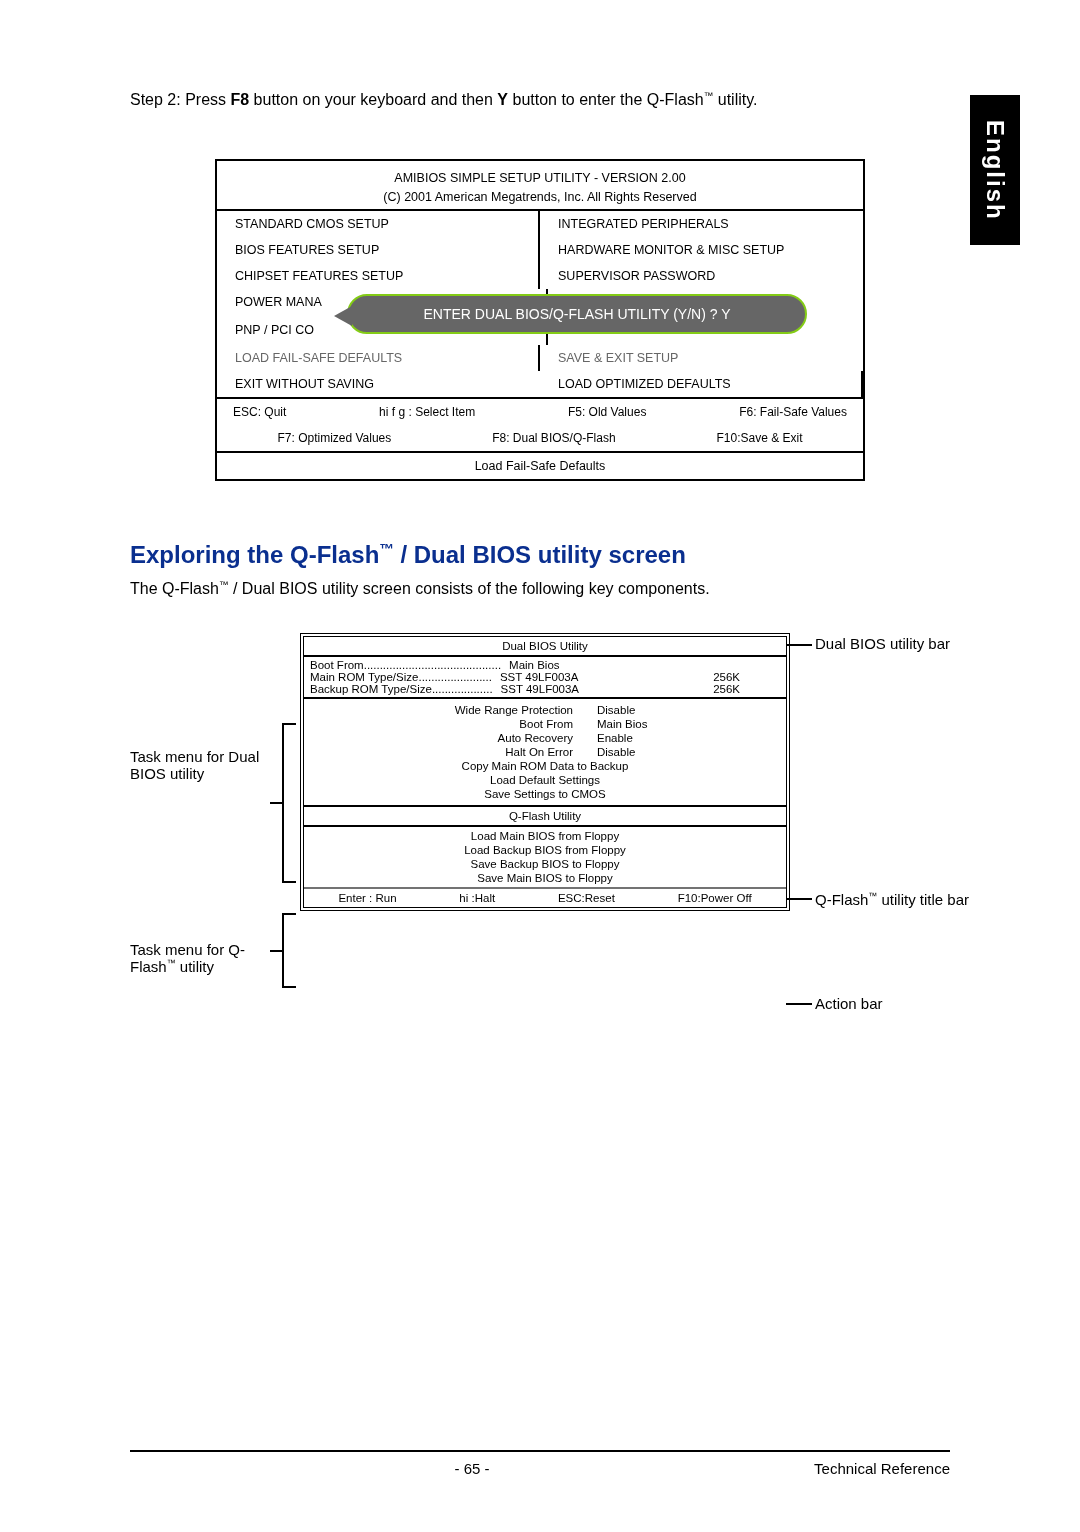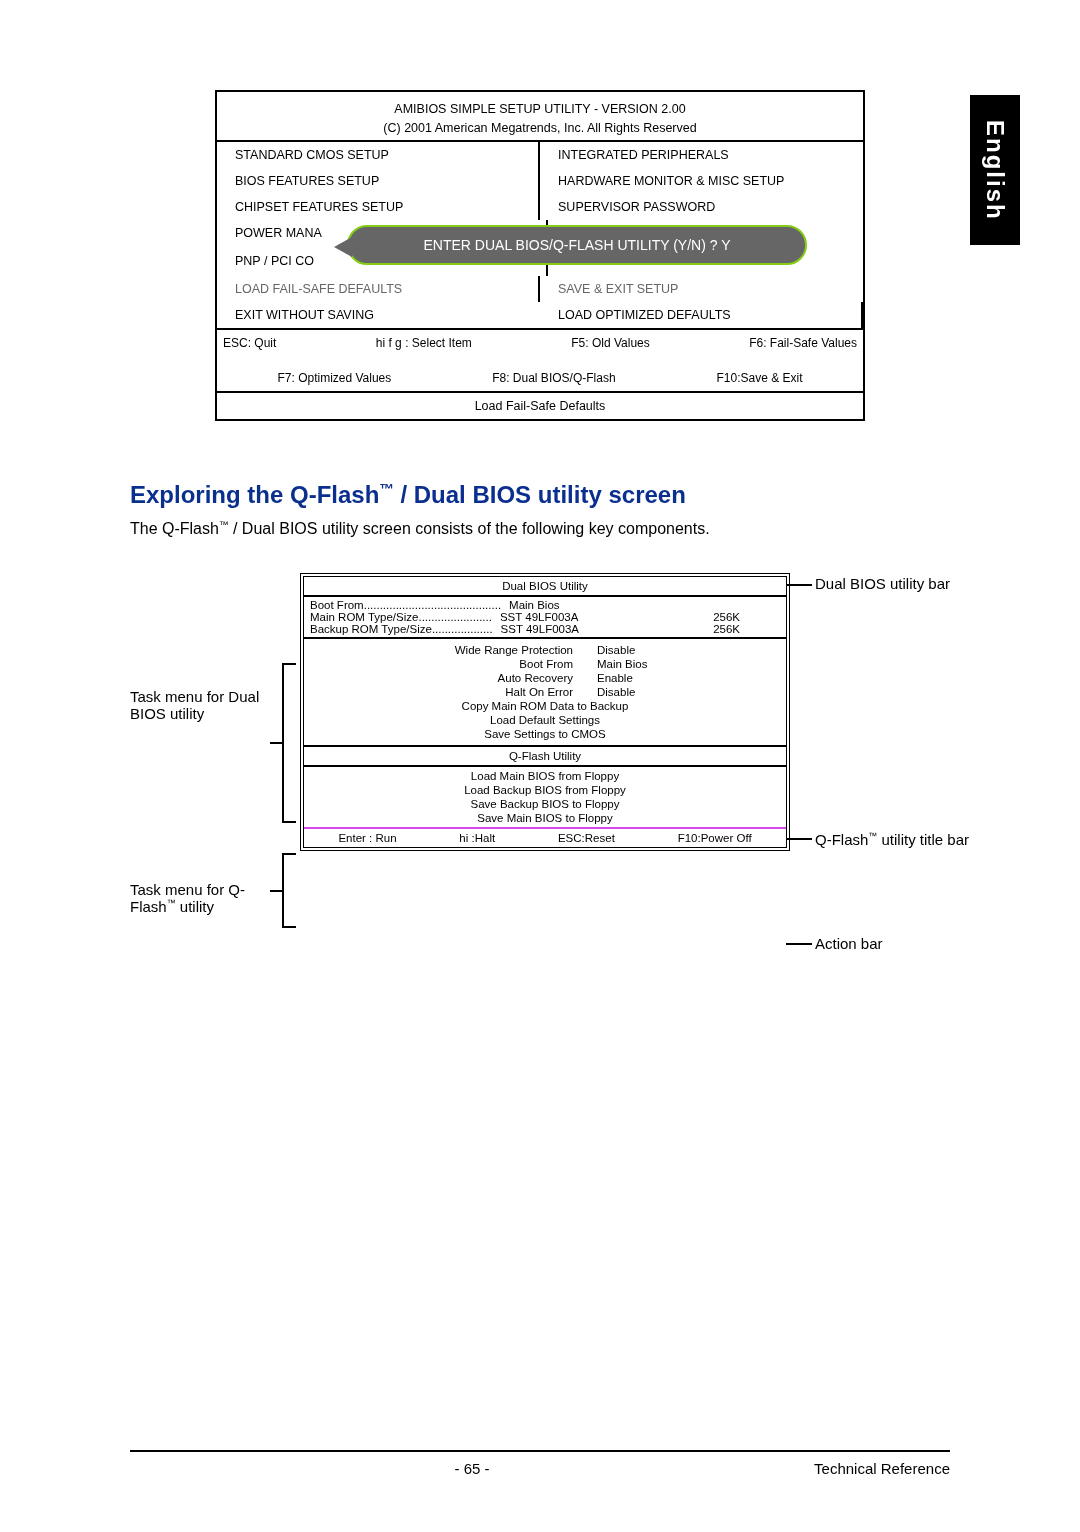--- a/index.html
+++ b/index.html
@@ -81,32 +81,31 @@
     position: absolute;
     left: -15px;
     top: 10px;
     width: 0; height: 0;
     border-top: 10px solid transparent;
     border-bottom: 10px solid transparent;
     border-right: 18px solid #666;
   }
   .bios-footer {
     border-top: 2px solid #000;
-    padding: 6px 6px;
+    padding: 6px 16px;
     font-size: 12px;
     display: flex;
     justify-content: space-between;
     gap: 47px;
   }
   .bios-footer2 {
     padding: 6px 10px;
     font-size: 12px;
     display: flex;
     justify-content: space-around;
-    margin-top: 9px;
   }
   .bios-failsafe {
     border-top: 2px solid #000;
     text-align: center;
     padding: 6px;
   }
   .section-heading {
     color: #0a2f8f;
     font-size: 24px;
     font-weight: bold;
@@ -153,21 +152,21 @@
   .util-center-block .opt.single { justify-content:center; }
   .util-qflash-title {
     border-top: 2px solid #000;
     text-align: center;
     padding: 3px;
     border-bottom: 2px solid #000;
   }
   .util-qflash-block { text-align: center; padding: 2px;}
   .util-qflash-block div { padding: 1px 0;}
   .util-action {
-    border-top: 2px solid #d946ef;
+    border-top: 2px solid #737373;
     display: flex;
     justify-content: space-around;
     padding: 3px;
   }
   .annot {
     position: absolute;
     font-size: 15px;
     color: #000;
   }
   .annot.left { text-align: left; width: 160px;}
@@ -197,20 +196,23 @@
   }
   sup { font-size: 0.6em; }
 </style>
 </head>
 <body>
 
 <div class="lang-tab">English</div>
 
 <div class="page">
 
+  <p class="step-text">
+    <span>Step 2: Press </span><b>F8</b><span> button on your keyboard and then </span><b>Y</b><span> button to enter the Q-Flash</span><sup>™</sup><span> utility.</span>
+  </p>
 
   <div class="bios-table">
     <div class="bios-header">
       <div>AMIBIOS SIMPLE SETUP UTILITY - VERSION 2.00</div>
       <div>(C) 2001 American Megatrends, Inc. All Rights Reserved</div>
     </div>
     <div class="bios-row">
         <div class="bios-cell left">STANDARD CMOS SETUP</div>
         <div class="bios-cell">INTEGRATED PERIPHERALS</div>
       </div>

